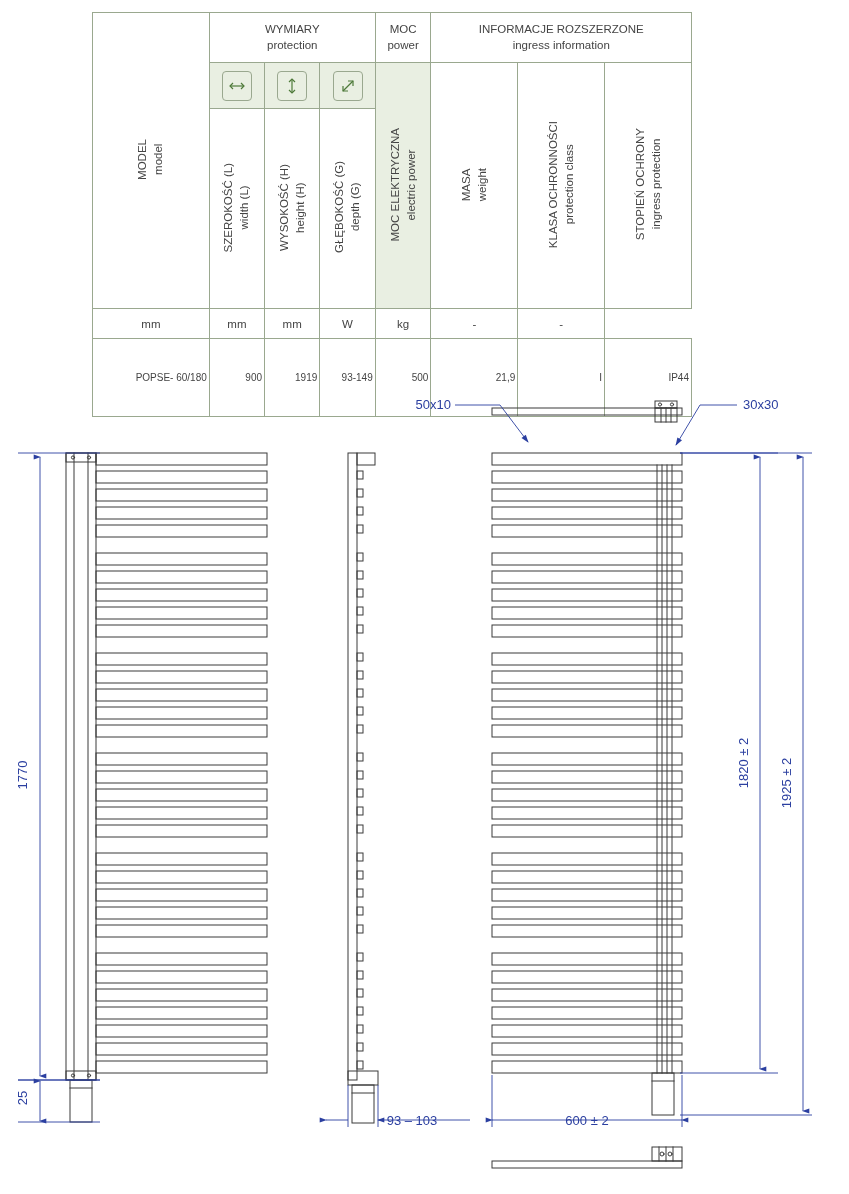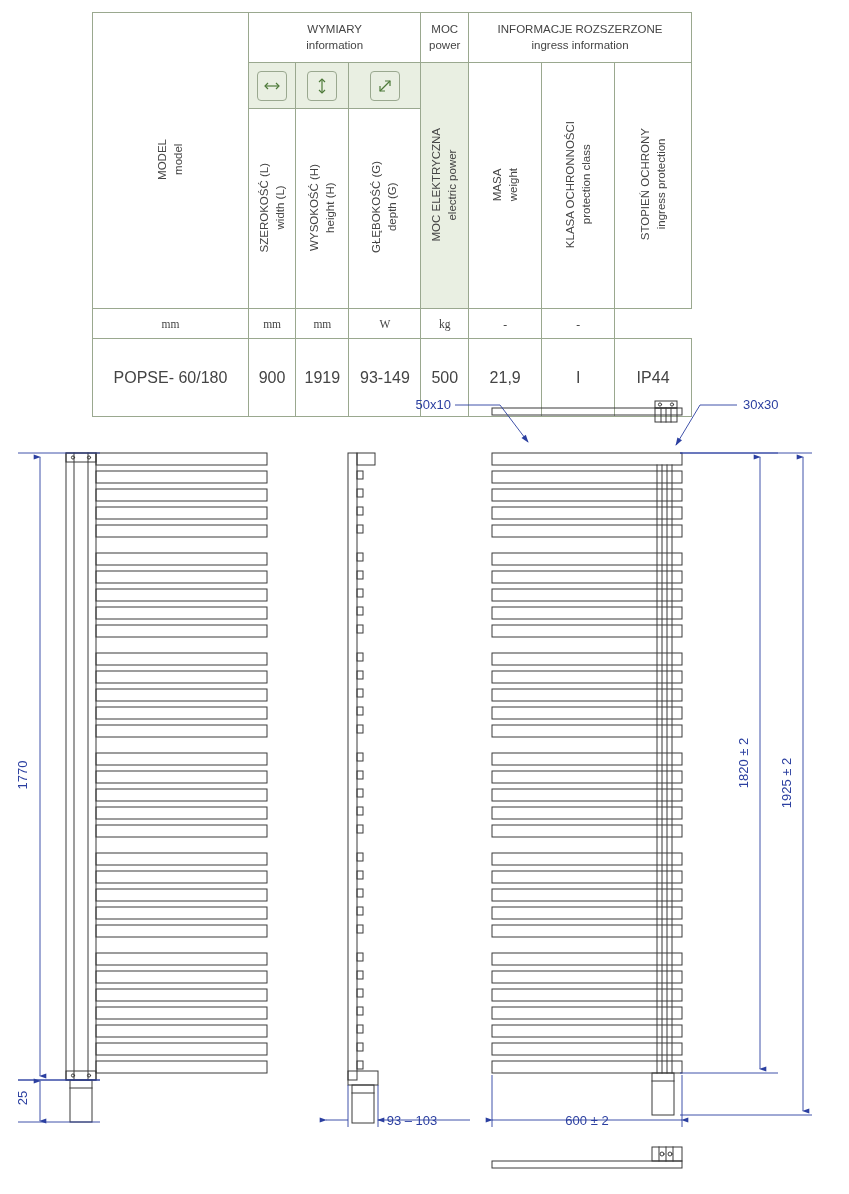--- a/index.html
+++ b/index.html
@@ -37,22 +37,22 @@
   .vert {
     writing-mode: vertical-rl;
     transform: rotate(180deg);
     white-space: nowrap;
     display: inline-block;
     line-height: 1.35;
     font-size: 11.5px;
   }
   .vert .pl { display:block; }
   .vert .en { display:block; }
-  .unit-row td { height: 30px; font-size: 11.5px; font-family: Liberation Serif, serif; }
-  .data-row td { height: 78px; font-size: 16px; }
+  .unit-row td { height: 30px; font-size: 11.5px; }
+  .data-row td { height: 78px; font-size: 10px; text-align: right; }
   .icon-cell { height: 46px; }
   .icon-box {
     width: 30px; height: 30px;
     border: 1px solid #9aa88f;
     border-radius: 4px;
     display: inline-flex;
     align-items: center; justify-content: center;
     background: #e9efe2;
   }
   .icon-box svg { display:block; }
@@ -72,21 +72,21 @@
   <tbody>
       <tr>
     <td rowspan="3" class="vert-cell">
       <span class="vert">
         <span class="pl">MODEL</span>
         <span class="en">model</span>
       </span>
     </td>
     <td colspan="3" class="grp-head">
       <span class="pl">WYMIARY</span>
-      <span class="en">information</span>
+      <span class="en">protection</span>
     </td>
     <td class="grp-head">
       <span class="pl">MOC</span>
       <span class="en">power</span>
     </td>
     <td colspan="3" class="grp-head">
       <span class="pl">INFORMACJE ROZSZERZONE</span>
       <span class="en">ingress information</span>
     </td>
   </tr>

